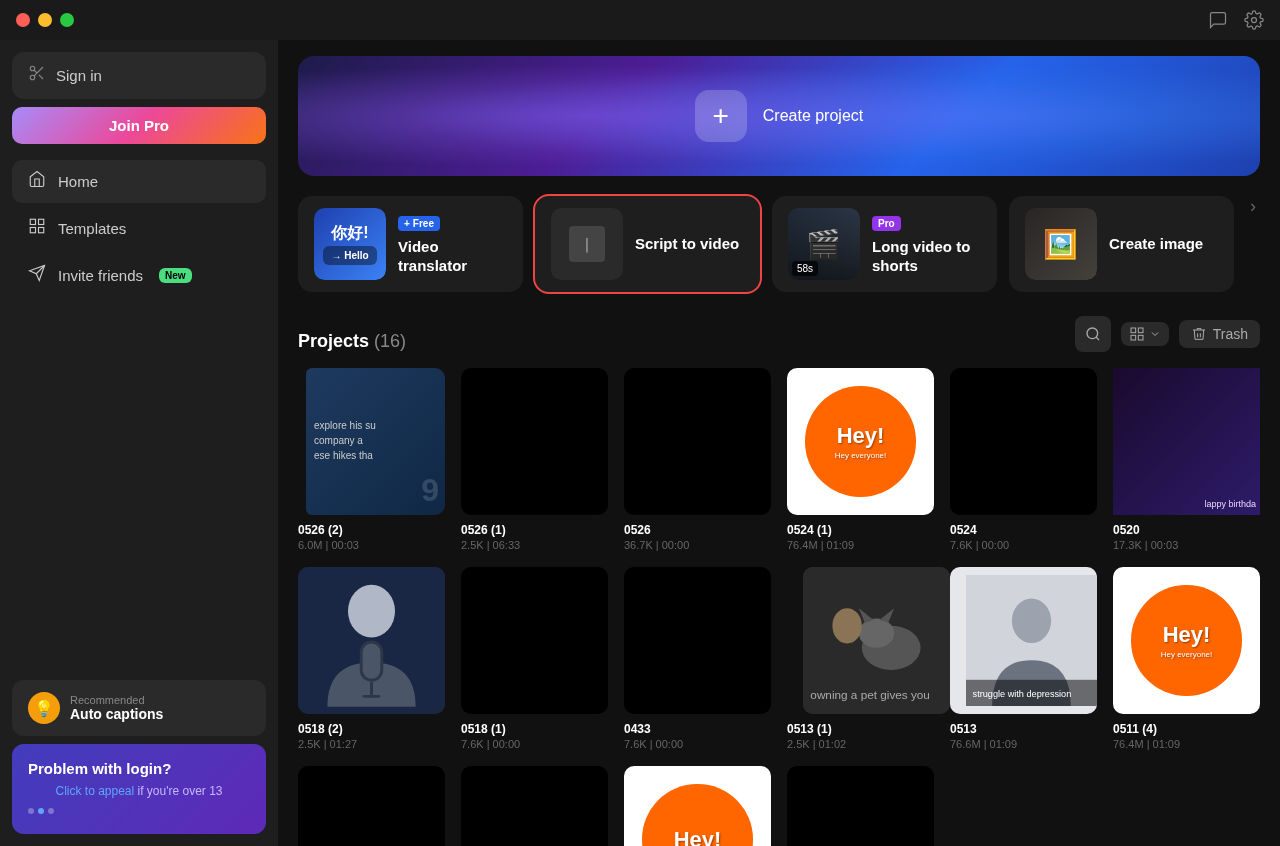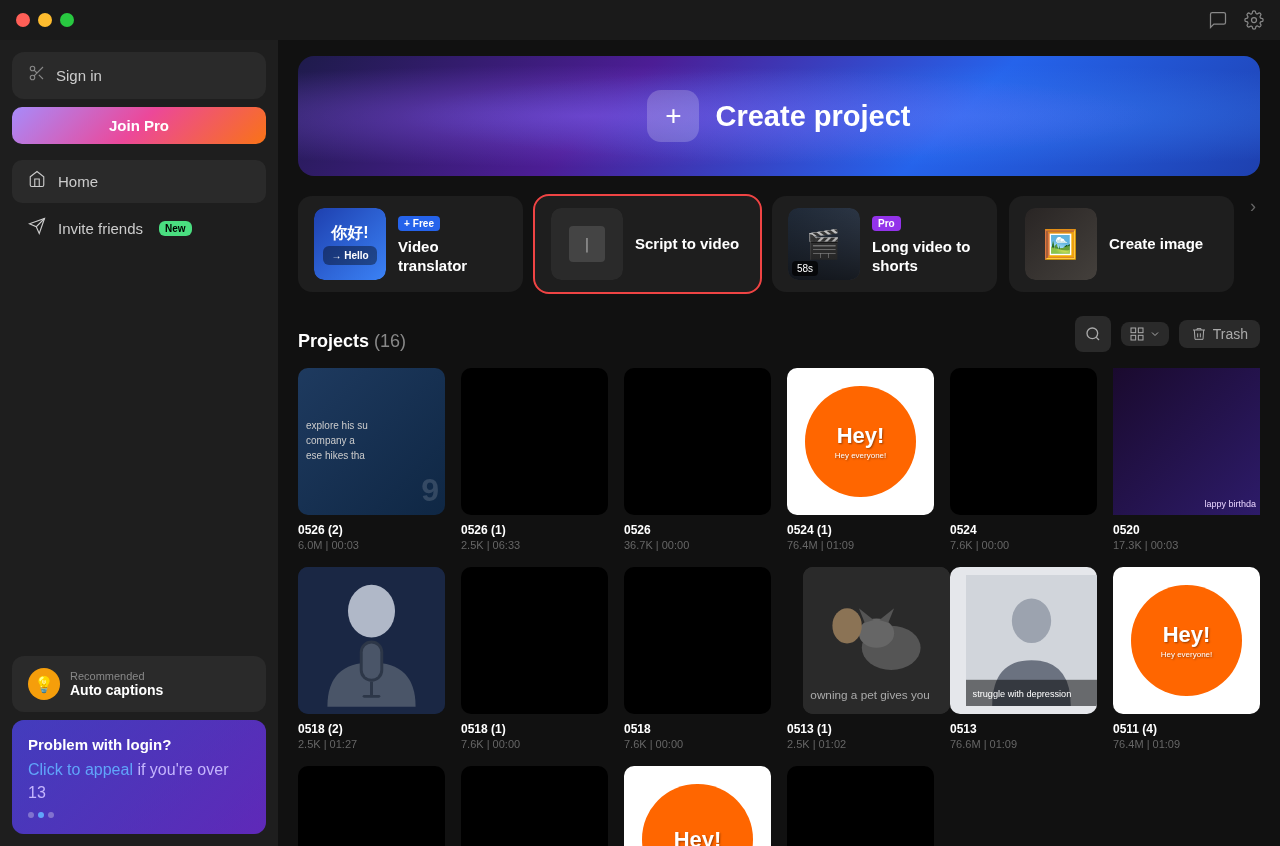--- a/index.html
+++ b/index.html
@@ -187,23 +187,24 @@
     .problem-card-content {
       position: relative;
       z-index: 1;
     }
     .problem-card .pc-title {
       font-size: 15px;
       font-weight: 700;
       margin-bottom: 6px;
     }
     .problem-card .pc-desc {
-      font-size: 16px;
+      font-size: 12px;
       color: #c4b5fd;
       line-height: 1.4;
+      text-align: center;
     }
     .problem-card .pc-desc a {
       color: #60a5fa;
     }
     .problem-dots {
       display: flex;
       gap: 4px;
       margin-top: 8px;
     }
     .problem-dot {
@@ -251,22 +252,22 @@
       background: rgba(255,255,255,0.2);
       border-radius: 14px;
       display: flex;
       align-items: center;
       justify-content: center;
       font-size: 28px;
       font-weight: 300;
       z-index: 1;
     }
     .create-label {
-      font-size: 29px;
-      font-weight: 700;
+      font-size: 16px;
+      font-weight: 400;
       z-index: 1;
     }
 
     
     .features-strip {
       display: flex;
       gap: 12px;
       margin-bottom: 24px;
       align-items: flex-start;
       position: relative;
@@ -485,20 +486,31 @@
           <svg width="18" height="18" viewBox="0 0 24 24" fill="none" stroke="#ccc" stroke-width="1.5">
             <path d="M3 9l9-7 9 7v11a2 2 0 0 1-2 2H5a2 2 0 0 1-2-2z"></path>
             <polyline points="9 22 9 12 15 12 15 22"></polyline>
           </svg>
         </span>
         <span>Home</span>
       </div>
       <div class="sidebar-nav-item">
         <span class="nav-icon">
           <svg width="18" height="18" viewBox="0 0 24 24" fill="none" stroke="#ccc" stroke-width="1.5">
+            <rect x="3" y="3" width="7" height="7"></rect>
+              <rect x="14" y="3" width="7" height="7"></rect>
+            <rect x="14" y="14" width="7" height="7"></rect>
+              <rect x="3" y="14" width="7" height="7"></rect>
+          </svg>
+        </span>
+        <span>Templates</span>
+      </div>
+      <div class="sidebar-nav-item">
+        <span class="nav-icon">
+          <svg width="18" height="18" viewBox="0 0 24 24" fill="none" stroke="#ccc" stroke-width="1.5">
             <line x1="22" y1="2" x2="11" y2="13"></line>
               <polygon points="22 2 15 22 11 13 2 9 22 2"></polygon>
           </svg>
         </span>
         <span>Invite friends</span>
         <span class="new-badge">New</span>
       </div>
     </nav>
 
     <div class="sidebar-bottom">
@@ -621,21 +633,21 @@
           </svg>
           <span>Trash</span>
         </div>
       </div>
     </div>
 
     <div class="projects-grid">
 
       <div class="project-item">
         <div class="project-thumb">
-          <div class="thumb-text-overlay" style="width:100%;height:100%;border-radius:6px;">
+          <div class="thumb-text-overlay" style="width:100%;height:100%;border-radius:6px;margin-left:8px;">
             <div class="text-line">explore his su</div>
             <div class="text-line">company a</div>
             <div class="text-line">ese hikes tha</div>
             <div style="position:absolute;right:6px;bottom:6px;font-size:32px;font-weight:900;color:rgba(255,255,255,0.15);">9</div>
           </div>
         </div>
         <div class="project-name">0526 (2)</div>
         <div class="project-meta">6.0M | 00:03</div>
       </div>
 
@@ -695,21 +707,21 @@
       </div>
 
       <div class="project-item">
         <div class="project-thumb project-thumb-dark" style="border-radius:10px;"></div>
         <div class="project-name">0518 (1)</div>
         <div class="project-meta">7.6K | 00:00</div>
       </div>
 
       <div class="project-item">
         <div class="project-thumb project-thumb-dark" style="border-radius:10px;"></div>
-        <div class="project-name">0518</div>
+        <div class="project-name">0433</div>
         <div class="project-meta">7.6K | 00:00</div>
       </div>
 
       <div class="project-item">
         <div class="project-thumb" style="border-radius:10px;overflow:hidden;background:#333;margin-left:16px;">
           <svg viewBox="0 0 100 100" xmlns="http://www.w3.org/2000/svg" width="100%" height="100%">
             <rect width="100" height="100" fill="#2a2a2a"></rect>
 
             <text x="5" y="90" font-size="8" fill="#aaa">owning a pet gives you</text>
 

